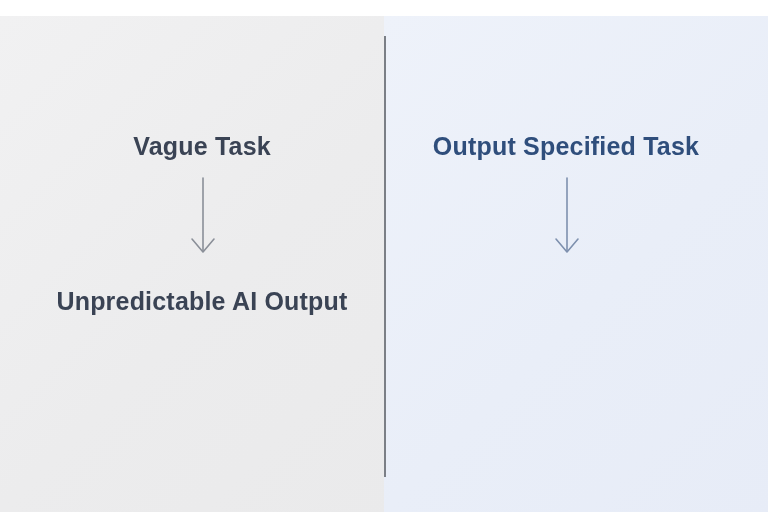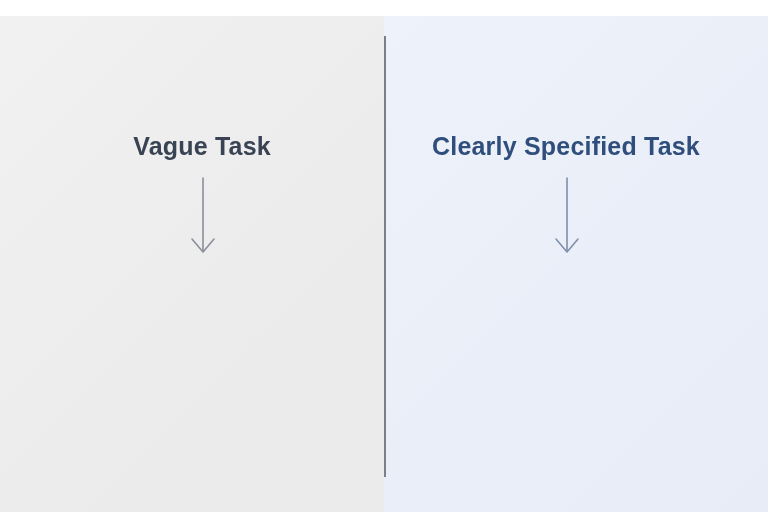--- a/index.html
+++ b/index.html
@@ -87,24 +87,25 @@
   <section class="panel panel-left">
     <div class="panel-title" style="color: rgb(58, 67, 84);">Vague Task</div>
 
     <div class="arrow-wrap" style="color: rgb(138, 143, 152);">
       <svg viewBox="0 0 26 78" fill="none" stroke="currentColor" stroke-width="1.6" stroke-linecap="round" stroke-linejoin="round">
         <line x1="13" y1="1" x2="13" y2="74"></line>
         <polyline points="2,62 13,75 24,62"></polyline>
       </svg>
     </div>
 
+    <div class="panel-result" style="color: rgb(58, 67, 84);">Unpredictable AI Output</div>
   </section>
 
   <section class="panel panel-right">
-    <div class="panel-title" style="color: rgb(47, 78, 124);">Clearly Specified Task</div>
+    <div class="panel-title" style="color: rgb(47, 78, 124);">Output Specified Task</div>
 
     <div class="arrow-wrap" style="color: rgb(126, 144, 174);">
       <svg viewBox="0 0 26 78" fill="none" stroke="currentColor" stroke-width="1.6" stroke-linecap="round" stroke-linejoin="round">
         <line x1="13" y1="1" x2="13" y2="74"></line>
         <polyline points="2,62 13,75 24,62"></polyline>
       </svg>
     </div>
 
   </section>
 

